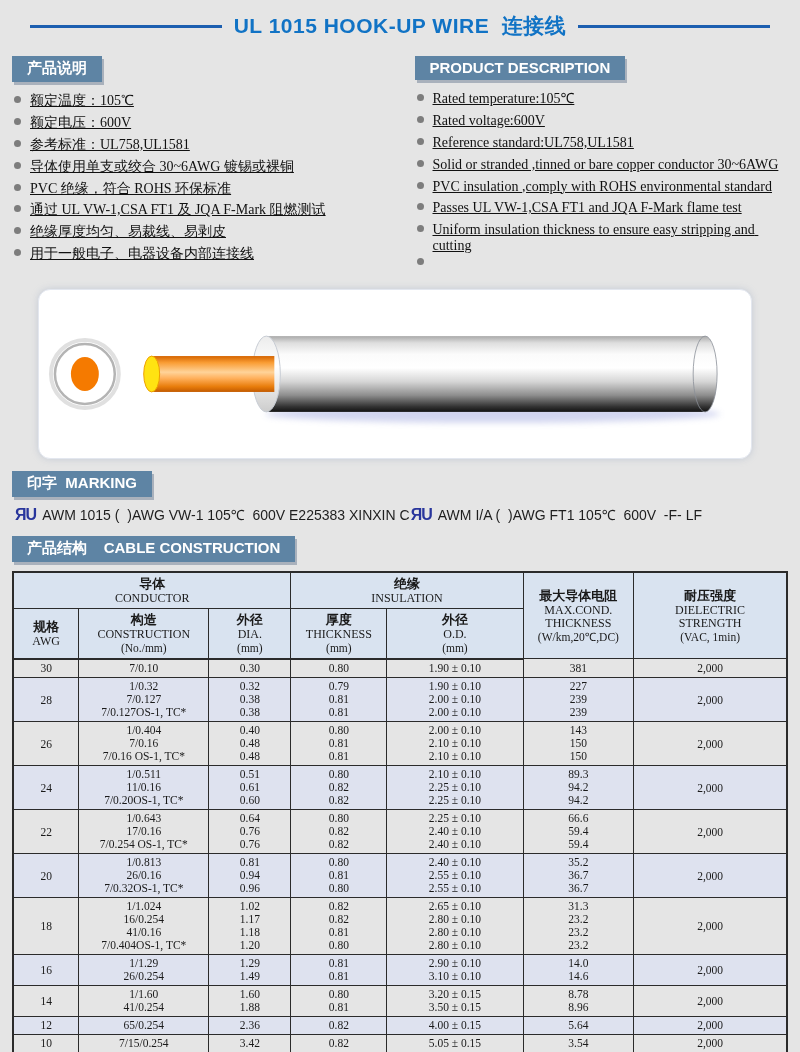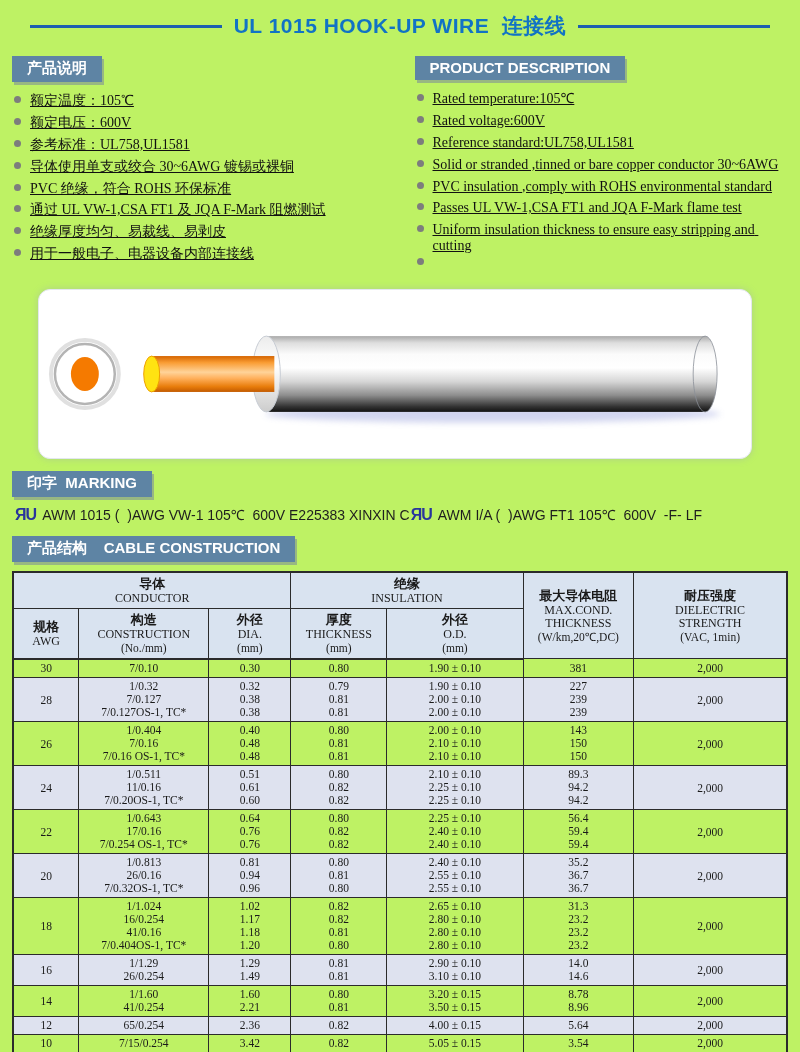--- a/index.html
+++ b/index.html
@@ -1,19 +1,19 @@
 <!DOCTYPE html>
 <html><head>
 <meta charset="utf-8">
 <style>
   * { margin:0; padding:0; box-sizing:border-box; }
   html,body { background:#ffffff; }
   body { width:800px; height:1052px; overflow:hidden;
          font-family:"Liberation Serif", serif; color:#1a1a1a; }
-  .page { width:800px; height:1052px; padding:10px 12px 0 12px; background:#bef264; }
+  .page { width:800px; height:1052px; padding:10px 12px 0 12px; background:#e5e5e5; }
 
   
   .title-row { display:flex; align-items:center; gap:12px; margin:2px 18px 16px 18px; }
   .title-rule { flex:1; height:3px; background:#1c5fb0; }
   .page-title { font-family:"Liberation Sans", sans-serif; font-weight:bold;
                 font-size:21px; color:#1173c5; white-space:pre-wrap; letter-spacing:.5px; }
 
   
   .badge { display:inline-block; font-family:"Liberation Sans", sans-serif; font-weight:bold;
            font-size:15px; color:#ffffff; background:#5e84a4; padding:3px 15px 4px 15px;
@@ -299,21 +299,21 @@
           <td>0.82</td>
           <td>2.25 ± 0.10</td>
           <td>94.2</td>
         </tr>
         <tr class="gstart first-sub">
           <td rowspan="3">22</td>
           <td>1/0.643</td>
           <td>0.64</td>
           <td>0.80</td>
           <td>2.25 ± 0.10</td>
-          <td>56.4</td>
+          <td>66.6</td>
           <td rowspan="3">2,000</td>
         </tr>
         <tr>
           <td>17/0.16</td>
           <td>0.76</td>
           <td>0.82</td>
           <td>2.40 ± 0.10</td>
           <td>59.4</td>
         </tr>
         <tr class="last-sub">
@@ -396,21 +396,21 @@
           <td rowspan="2">14</td>
           <td>1/1.60</td>
           <td>1.60</td>
           <td>0.80</td>
           <td>3.20 ± 0.15</td>
           <td>8.78</td>
           <td rowspan="2">2,000</td>
         </tr>
         <tr class="last-sub">
           <td>41/0.254</td>
-          <td>2.21</td>
+          <td>1.88</td>
           <td>0.81</td>
           <td>3.50 ± 0.15</td>
           <td>8.96</td>
         </tr>
         <tr class="gstart first-sub last-sub single shaded">
           <td rowspan="1">12</td>
           <td>65/0.254</td>
           <td>2.36</td>
           <td>0.82</td>
           <td>4.00 ± 0.15</td>

